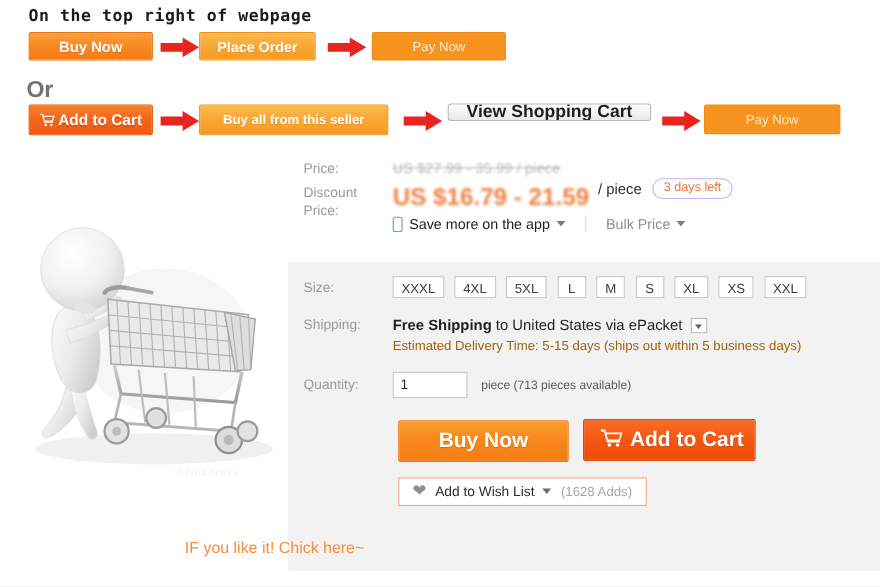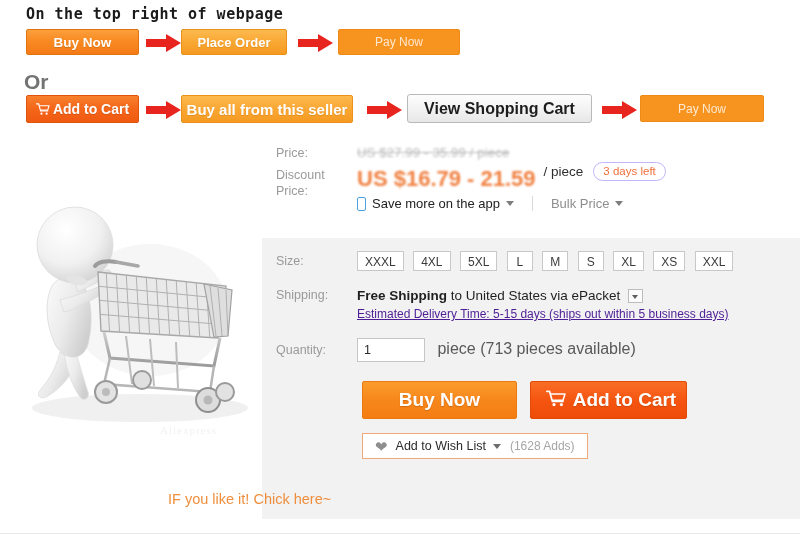--- a/index.html
+++ b/index.html
@@ -276,40 +276,39 @@
     content: "";
     position: absolute;
     left: 3px; top: 5px;
     width: 0; height: 0;
     border-left: 3.5px solid transparent;
     border-right: 3.5px solid transparent;
     border-top: 4px solid #5d5d5d;
   }
   .ship-sub {
     font-size: 12px;
-    color: #4c1d95;
+    color: #a16207;
     margin-top: 3px;
     line-height: 15px;
-    text-decoration: underline;
   }
 
   .qty-input {
     width: 68px;
     height: 24px;
     border: 1px solid #c6c6c6;
     background: #ffffff;
     font-size: 12.5px;
     color: #2a2a2a;
     padding: 0 6px;
     box-sizing: border-box;
     font-family: "Liberation Sans", sans-serif;
     vertical-align: middle;
   }
   .qty-txt {
-    font-size: 16px;
+    font-size: 11px;
     color: #595959;
     margin-left: 8px;
   }
   .total-txt {
     font-size: 12.5px;
     color: #8b8b8b;
   }
 
   .cta {
     display: inline-flex;
@@ -422,27 +421,27 @@
       <circle cx="6.3" cy="12.3" r="1.25" fill="#ffffff"></circle>
       <circle cx="12.2" cy="12.3" r="1.25" fill="#ffffff"></circle>
     </svg>
     <span>Add to Cart</span>
   </div>
 
   <svg class="arrow" style="left:144px; top:99px;" viewBox="0 0 40 22">
     <path d="M2 7 L22 7 L22 2 L37 11 L22 20 L22 15 L2 15 Z" fill="#e8241f"></path>
   </svg>
 
-  <div class="btn btn-orange-lt" style="left:181px; top:95px; width:172px; height:28px; font-size:15px;">Buy all from this seller</div>
+  <div class="btn btn-orange-lt" style="left:181px; top:95px; width:172px; height:28px; font-size:12px;">Buy all from this seller</div>
 
   <svg class="arrow" style="left:365px; top:99px;" viewBox="0 0 40 22">
     <path d="M2 7 L22 7 L22 2 L37 11 L22 20 L22 15 L2 15 Z" fill="#e8241f"></path>
   </svg>
 
-  <div class="btn btn-gray" style="left:407px; top:94px; width:185px; height:29px; font-size:16px;">View Shopping Cart</div>
+  <div class="btn btn-gray" style="left:407px; top:94px; width:185px; height:16px; font-size:16px;">View Shopping Cart</div>
 
   <svg class="arrow" style="left:600px; top:99px;" viewBox="0 0 40 22">
     <path d="M2 7 L22 7 L22 2 L37 11 L22 20 L22 15 L2 15 Z" fill="#e8241f"></path>
   </svg>
 
   <div class="btn btn-orange-flat" style="left:640px; top:95px; width:124px; height:27px; font-size:12px; font-weight:normal;">Pay Now</div>
 
   <div class="figure-wrap">
     <svg width="262" height="310" viewBox="0 0 262 310">
       <defs>

